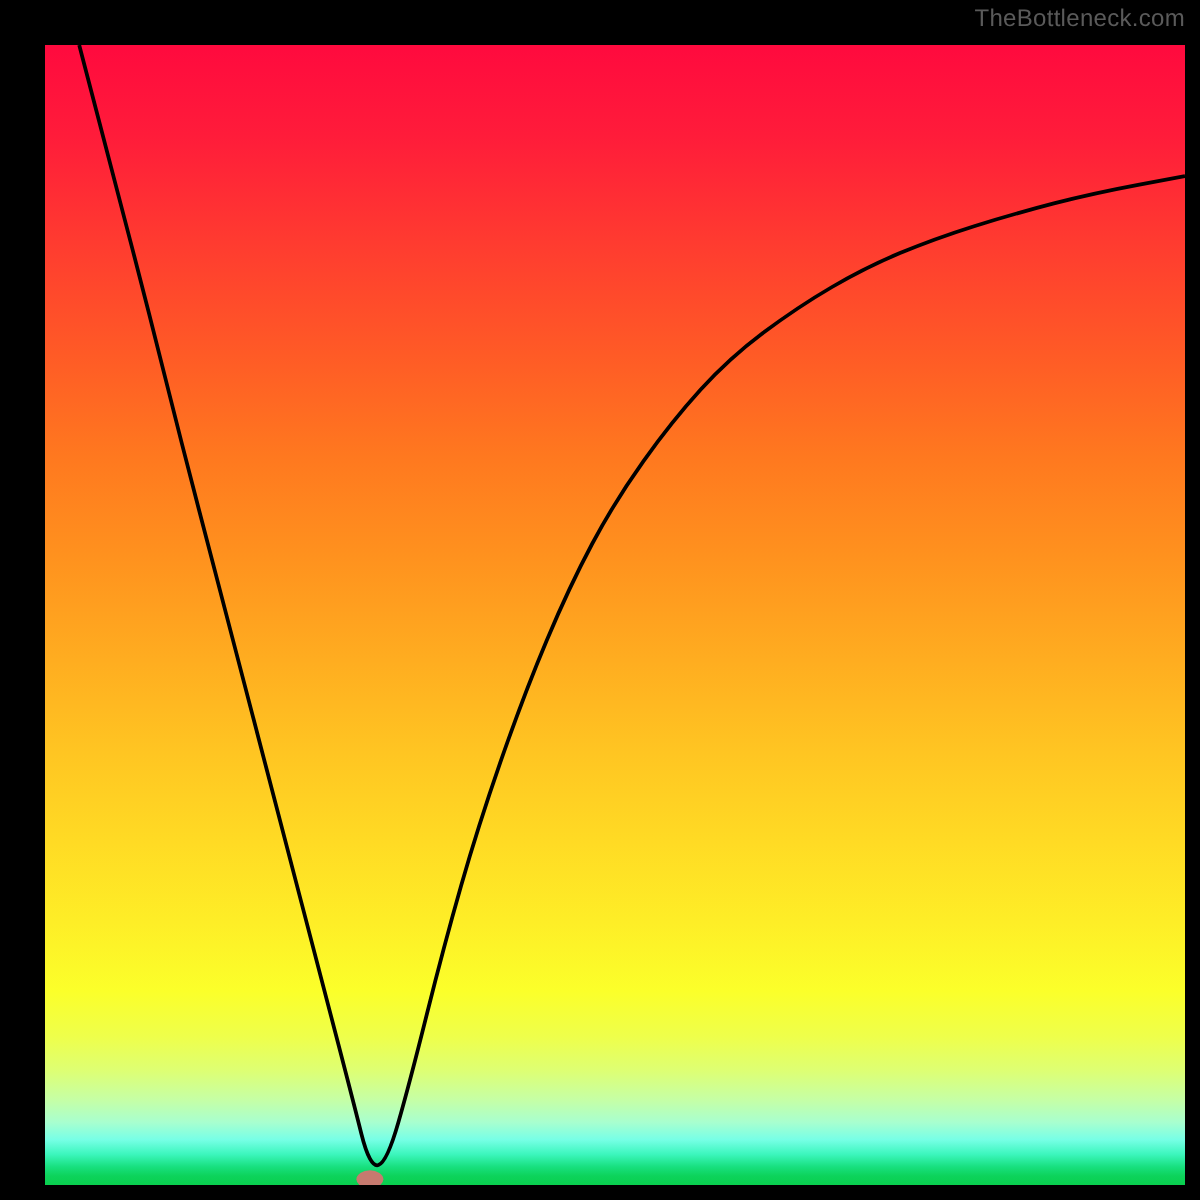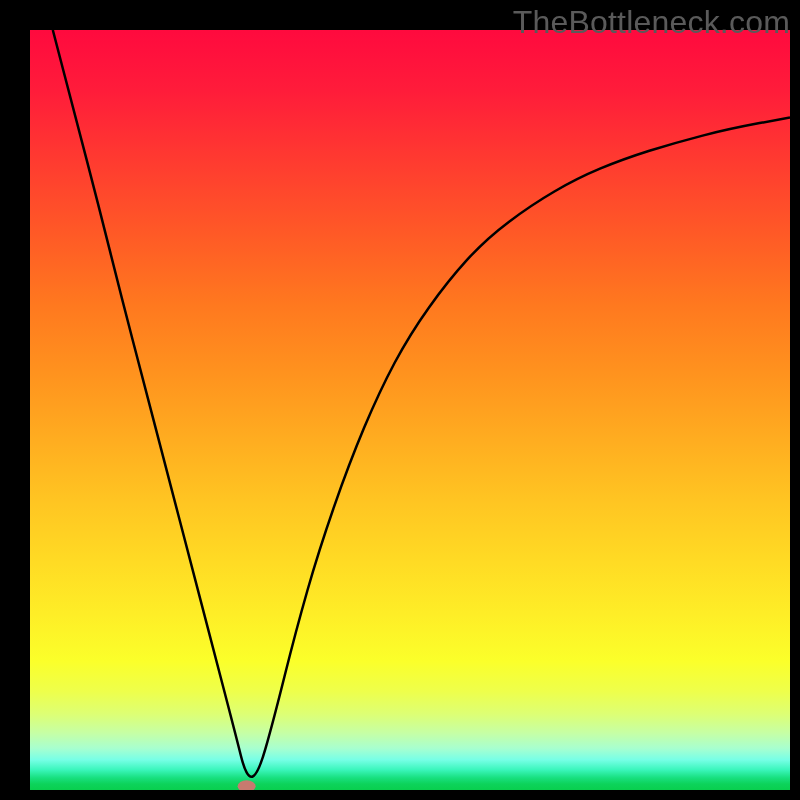--- a/index.html
+++ b/index.html
@@ -9,21 +9,21 @@
     background: #000;
     position: relative;
     font-family: Arial, Helvetica, sans-serif;
     overflow: hidden;
   }
   .attribution {
     position: absolute;
     top: 4px;
     right: 10px;
     color: #5a5a5a;
-    font-size: 32px;
+    font-size: 16px;
     letter-spacing: 0.2px;
     z-index: 10;
   }
   .plot-area {
     position: absolute;
     left: 30px;
     top: 30px;
     width: 760px;
     height: 760px;
     overflow: hidden;

